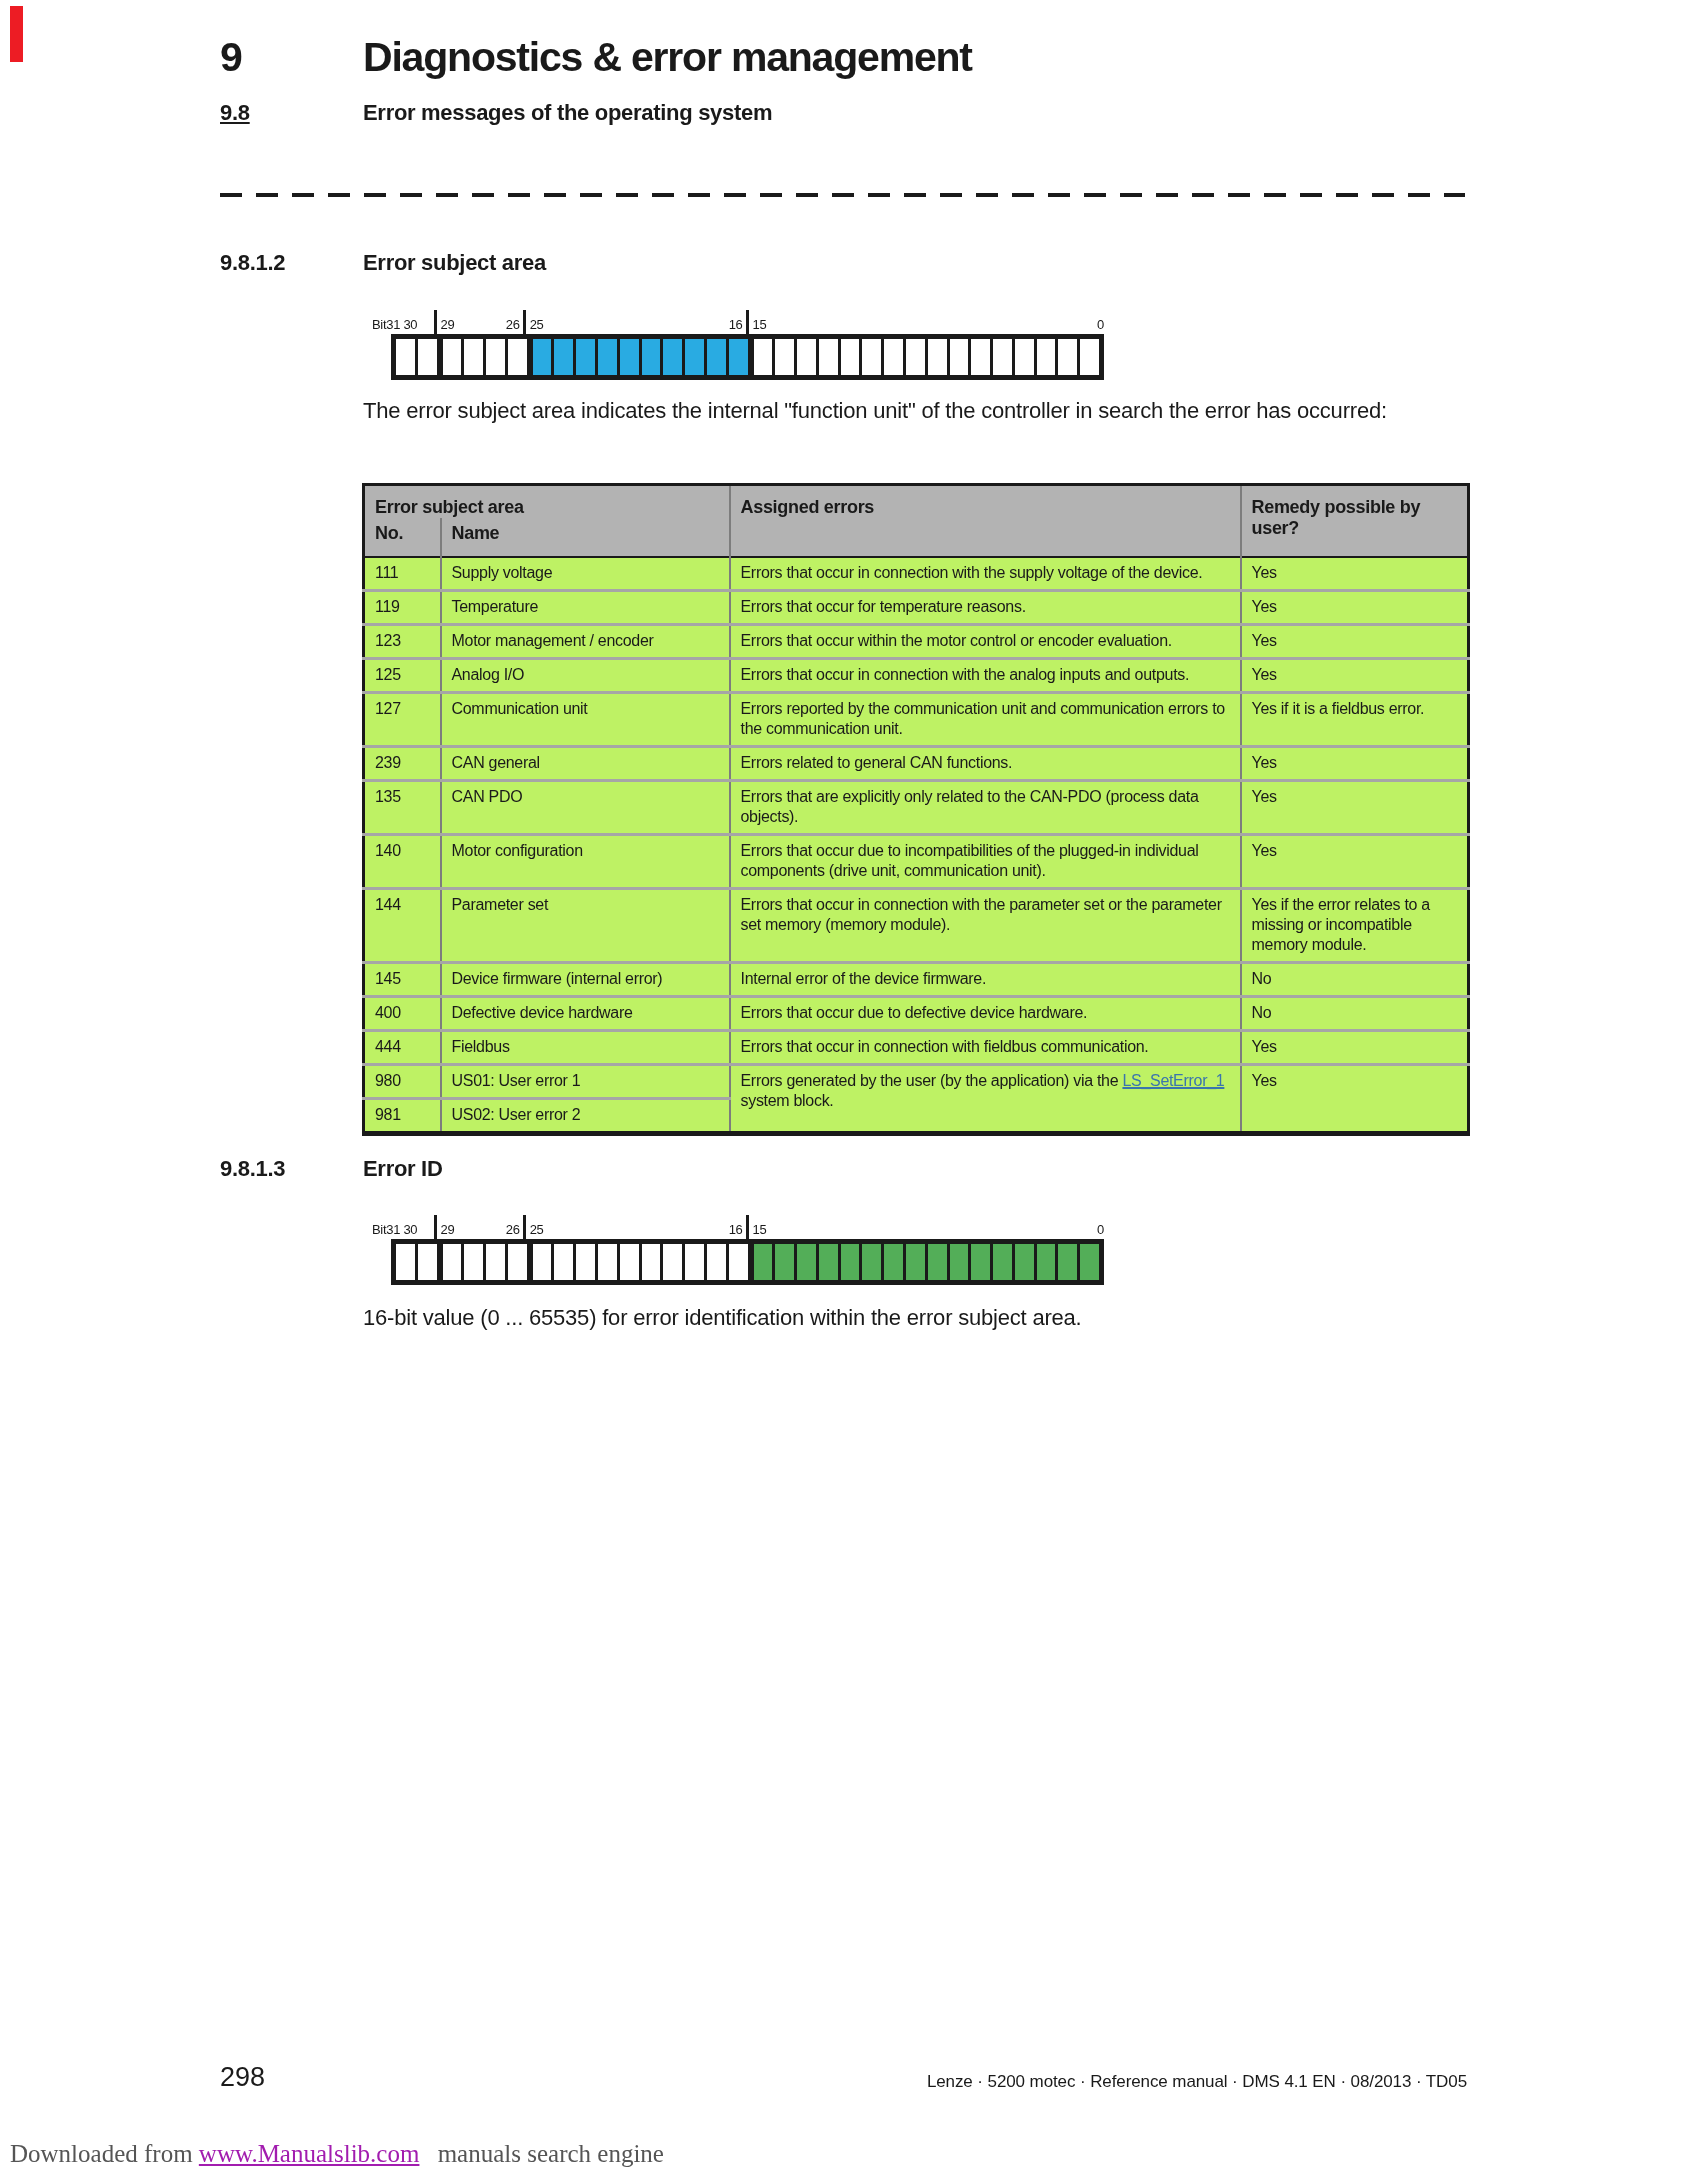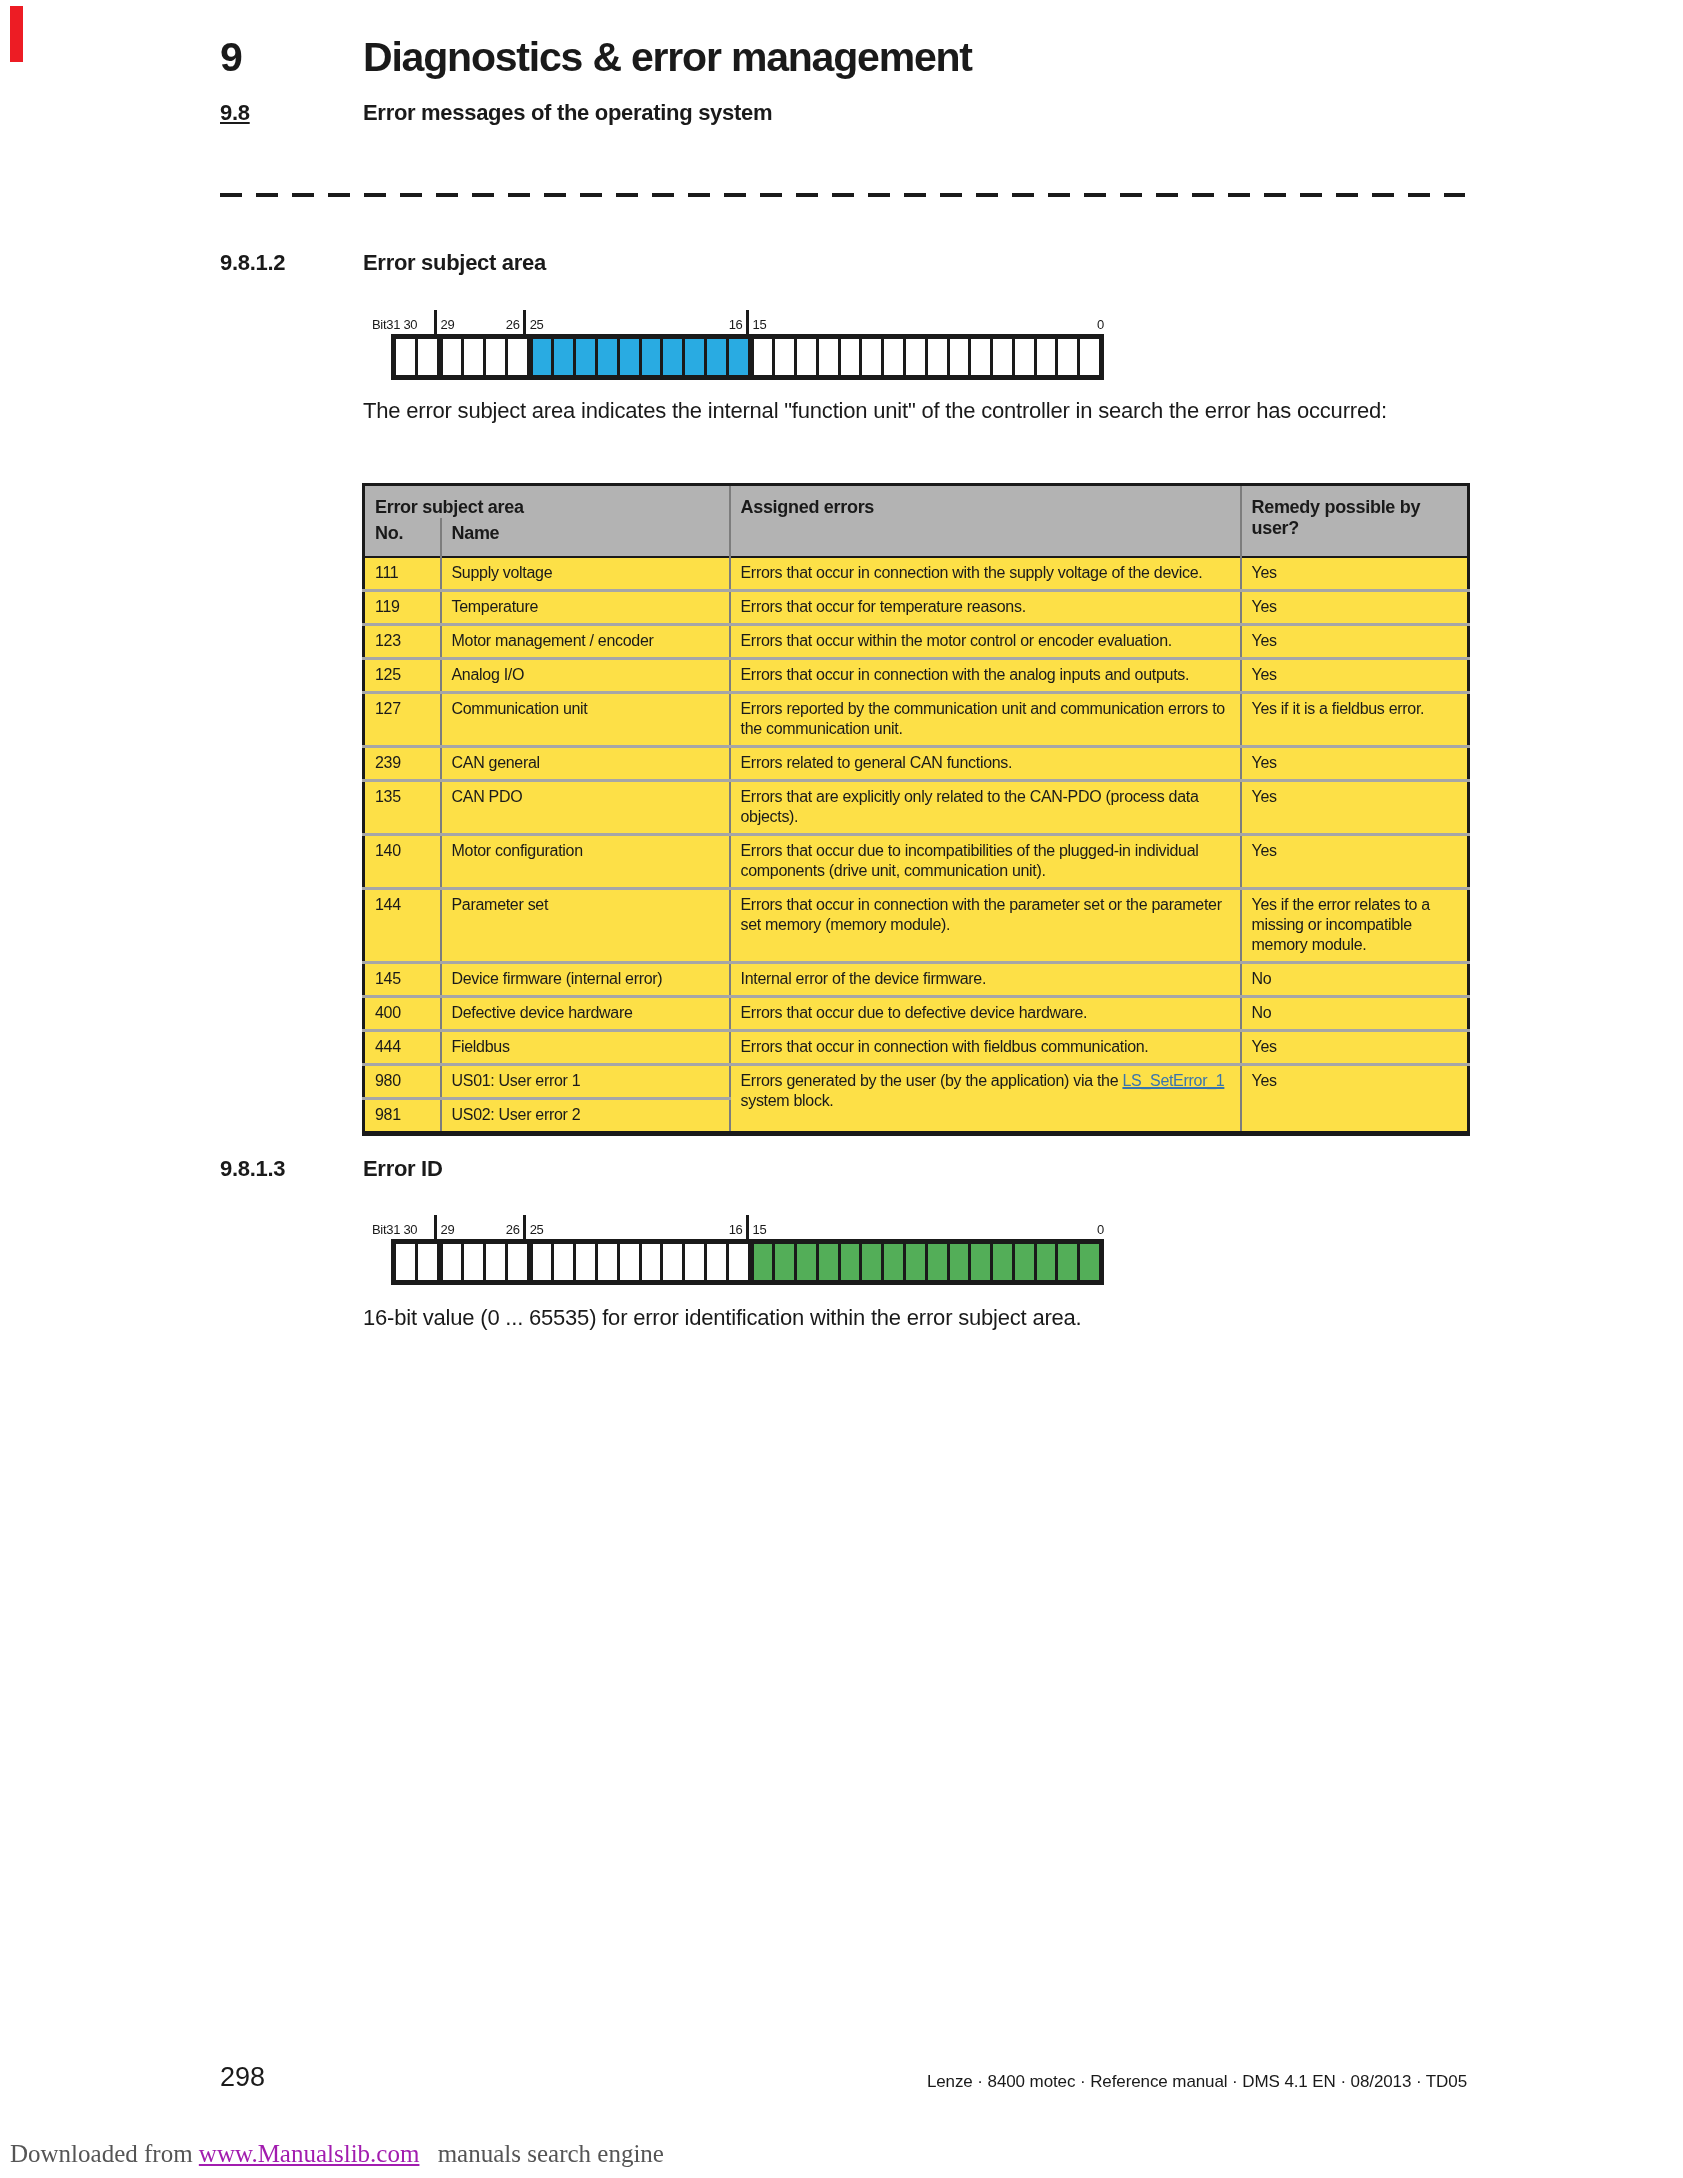--- a/index.html
+++ b/index.html
@@ -38,21 +38,21 @@
   .id-note{position:absolute;left:363px;top:1305px;font-size:22px;letter-spacing:-0.2px;}
 
   
   .etable{position:absolute;left:362px;top:483px;width:1105px;border-collapse:collapse;table-layout:fixed;
       font-size:16px;letter-spacing:-0.3px;border:3px solid #1a1a1a;border-bottom:5px solid #1a1a1a;}
   .etable th{background:#b3b3b3;text-align:left;font-weight:700;font-size:18px;letter-spacing:-0.3px;}
   th.h-group{padding:11px 8px 0 10px;}
   th.h-no{padding:5px 8px 12px 10px;}
   th.h-name{border-left:2px solid #7d7d7d;padding:5px 8px 12px 10px;}
   th.h-errors,th.h-remedy{border-left:2px solid #7d7d7d;vertical-align:top;padding:11px 8px 0 10px;}
-  .etable tbody td{border-top:3px solid #a6a6a6;vertical-align:top;padding:5px 6px 6px 10px;line-height:20px;background:#fde047;}
+  .etable tbody td{border-top:3px solid #a6a6a6;vertical-align:top;padding:5px 6px 6px 10px;line-height:20px;background:#bef264;}
   .etable tbody tr.row-first td{border-top:2px solid #1a1a1a;}
   td.name,td.errors,td.remedy{border-left:2px solid #7d7d7d;}
   a.sys-link{color:#3a75ad;text-decoration:underline;text-decoration-thickness:2px;}
 
   
   .pagenum{position:absolute;left:220px;top:2062px;font-size:27px;}
   .docref{position:absolute;right:216px;top:2072px;font-size:17px;letter-spacing:-0.1px;}
 
   .watermark{position:absolute;left:10px;top:2140px;font-family:"Liberation Serif",serif;
       font-size:25px;color:#555;}
@@ -279,21 +279,21 @@
         <div class="bit-cell" style="background: rgb(83, 174, 88);"></div>
         <div class="bit-cell" style="background: rgb(83, 174, 88);"></div>
         <div class="bit-cell" style="background: rgb(83, 174, 88);"></div>
         <div class="bit-cell" style="background: rgb(83, 174, 88);"></div>
       </div>
   </div>
 
   <div class="id-note">16-bit value (0 ... 65535) for error identification within the error subject area.</div>
 
   <div class="pagenum">298</div>
-  <div class="docref">Lenze · 8400 motec · Reference manual · DMS 4.1 EN · 08/2013 · TD05</div>
+  <div class="docref">Lenze · 5200 motec · Reference manual · DMS 4.1 EN · 08/2013 · TD05</div>
 
   <div class="watermark">
     <span>Downloaded from</span>
     <a href="#">www.Manualslib.com</a>
     <span class="wm-suffix">manuals search engine</span>
   </div>
 
 </div>
 
 

